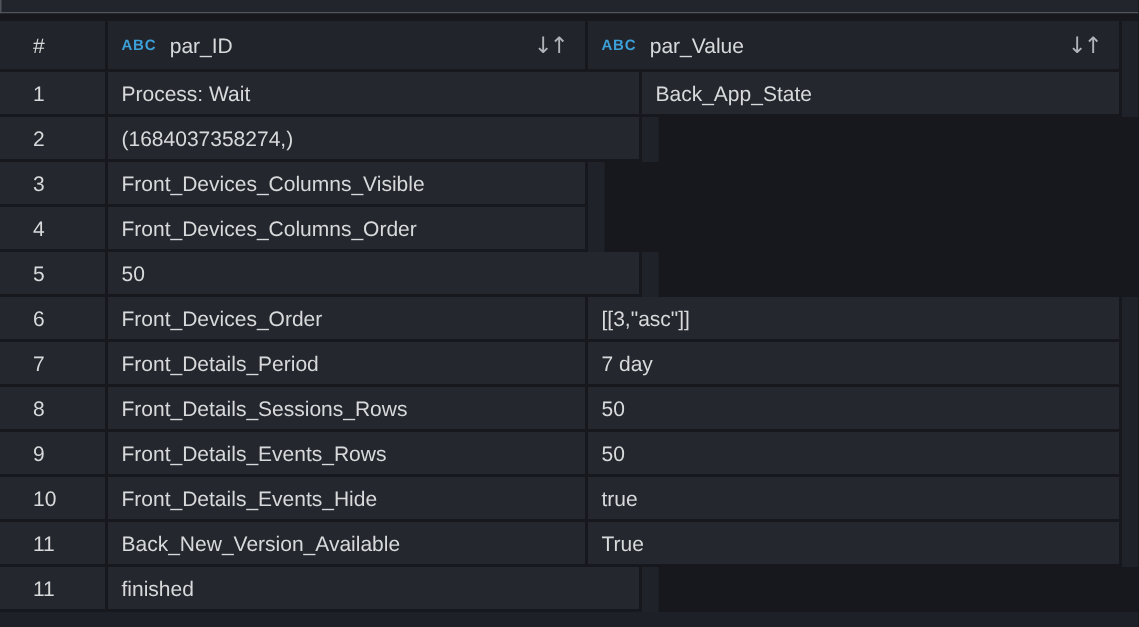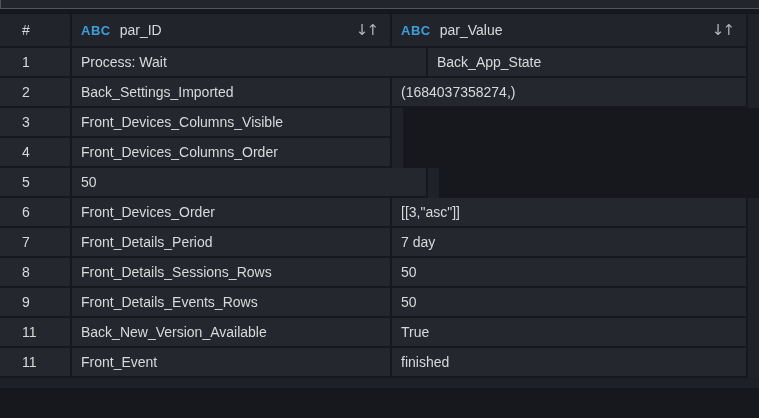--- a/index.html
+++ b/index.html
@@ -46,21 +46,21 @@
     display:flex;align-items:center;
     font-size:14px;font-weight:500;
     white-space:nowrap;overflow:hidden;
   }
   .col-index{width:72px;padding-left:22px;}
   .col-id{width:320px;padding-left:9px;}
   .col-value{width:356px;padding-left:9px;}
   .gutter{width:11px;background:var(--gutter-bg);}
   .type-icon{
     color:var(--accent);
-    font-size:13px;font-weight:700;
+    font-size:10px;font-weight:700;
     letter-spacing:0.5px;
     margin-right:9px;
     flex:0 0 auto;
   }
   .sort-icon{
     margin-left:auto;
     padding-right:13px;
     color:var(--sort);
     font-size:15px;
     letter-spacing:-2px;
@@ -93,21 +93,20 @@
 
 <div>
     <div class="tr">
       <div class="td col-index">1</div>
       <div class="td col-value">Process: Wait</div>
       <div class="td col-id">Back_App_State</div>
       <div class="gutter"></div>
     </div>
     <div class="tr">
       <div class="td col-index">2</div>
-      <div class="td col-id">Back_Settings_Imported</div>
       <div class="td col-value">(1684037358274,)</div>
       <div class="gutter"></div>
     </div>
     <div class="tr">
       <div class="td col-index">3</div>
       <div class="td col-id">Front_Devices_Columns_Visible</div>
       <div class="gutter"></div>
     </div>
     <div class="tr">
       <div class="td col-index">4</div>
@@ -137,26 +136,31 @@
       <div class="td col-value">50</div>
       <div class="gutter"></div>
     </div>
     <div class="tr">
       <div class="td col-index">9</div>
       <div class="td col-id">Front_Details_Events_Rows</div>
       <div class="td col-value">50</div>
       <div class="gutter"></div>
     </div>
     <div class="tr">
+      <div class="td col-index">10</div>
+      <div class="td col-id">Front_Details_Events_Hide</div>
+      <div class="td col-value">true</div>
+      <div class="gutter"></div>
+    </div>
+    <div class="tr">
       <div class="td col-index">11</div>
       <div class="td col-id">Back_New_Version_Available</div>
       <div class="td col-value">True</div>
       <div class="gutter"></div>
     </div>
     <div class="tr">
       <div class="td col-index">11</div>
-      <div class="td col-id">Front_Event</div>
       <div class="td col-value">finished</div>
       <div class="gutter"></div>
     </div>
   </div>
 
 <div class="footer-strip"></div>
 
 </body></html>

